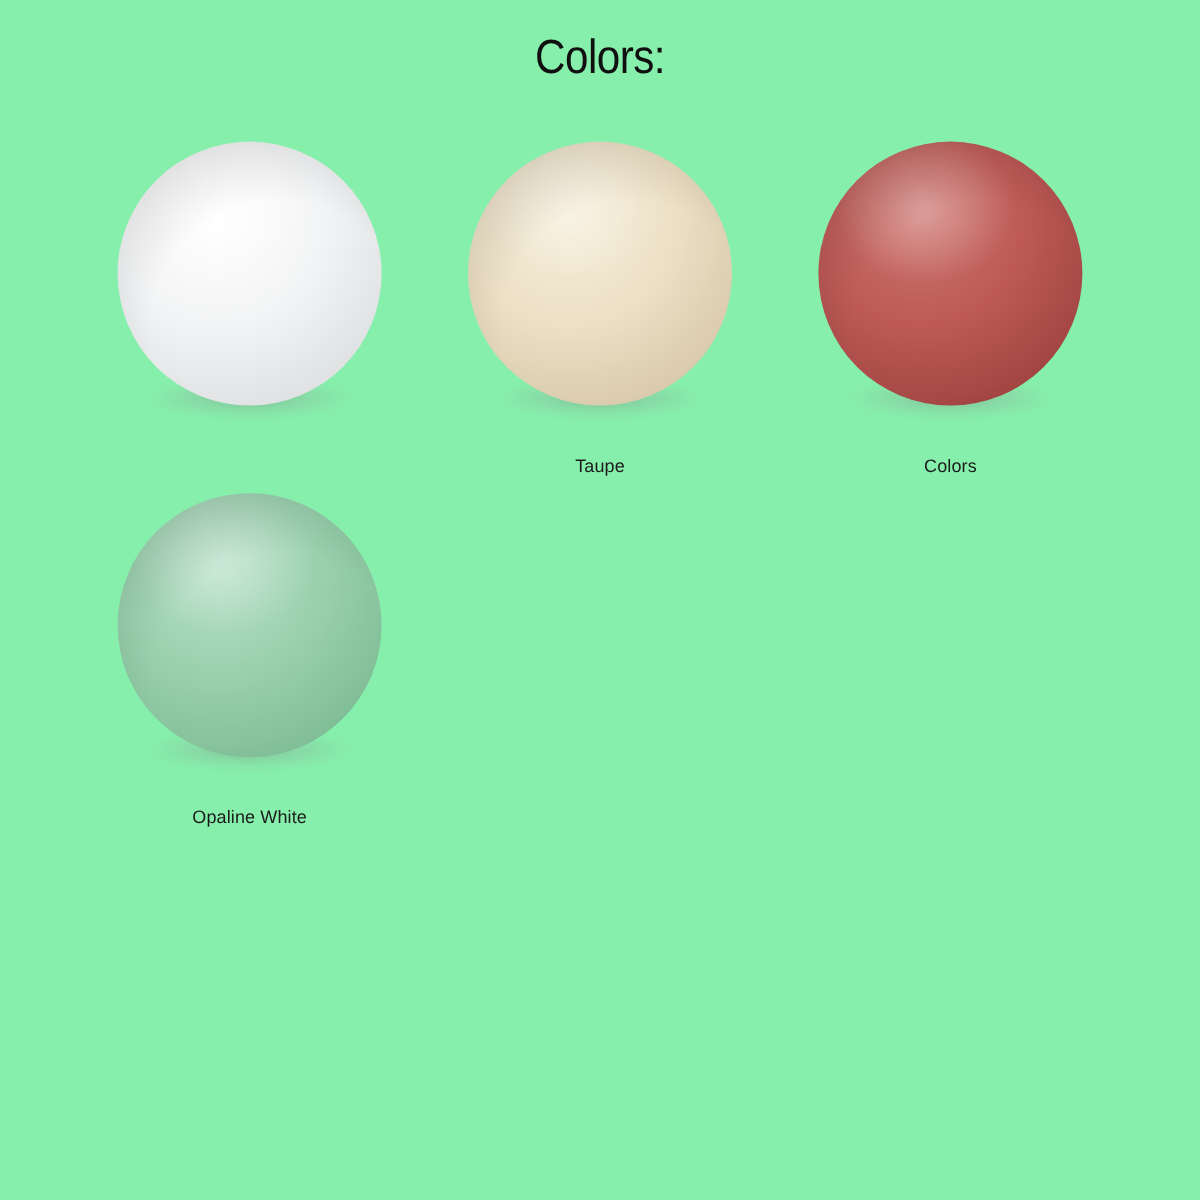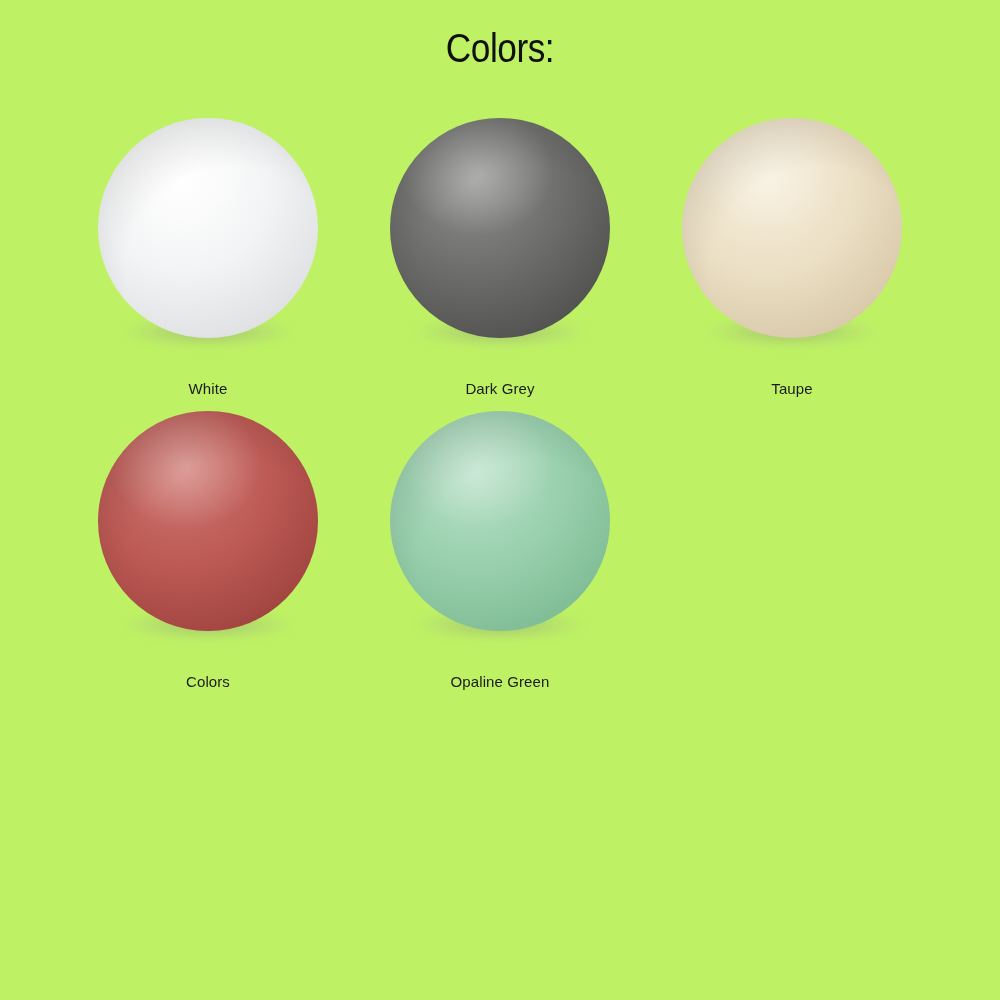--- a/index.html
+++ b/index.html
@@ -12,21 +12,21 @@
     height: 1000px;
     font-family: "Liberation Sans", "DejaVu Sans", sans-serif;
     color: #1a1a1a;
     overflow: hidden;
   }
 
   .page {
     position: relative;
     width: 1000px;
     height: 1000px;
-    background: #bef264;
+    background: #86efac;
   }
 
   .page-title {
     position: absolute;
     top: 26px;
     left: 0;
     width: 1000px;
     text-align: center;
     font-size: 40px;
     font-weight: 400;
@@ -124,31 +124,20 @@
 
   <div class="swatch-grid">
       <div class="swatch">
         <div class="sphere-wrap">
           <div class="sphere-shadow"></div>
           <div class="sphere" style="background: radial-gradient(circle at 38% 30%, rgb(255, 255, 255) 0%, rgb(243, 244, 245) 42%, rgb(220, 222, 224) 84%, rgb(207, 210, 213) 100%);">
             <div class="sphere-gloss" style="background: radial-gradient(46% 38% at 40% 25%, rgba(255, 255, 255, 0.3) 0%, rgba(255, 255, 255, 0.12) 45%, rgba(255, 255, 255, 0) 75%);"></div>
             <div class="sphere-rim" style="background: radial-gradient(circle at 62% 72%, rgba(0, 0, 0, 0) 52%, rgba(0, 0, 0, 0.1) 82%, rgba(0, 0, 0, 0.2) 100%);"></div>
           </div>
         </div>
-        <div class="swatch-label">White</div>
-      </div>
-      <div class="swatch">
-        <div class="sphere-wrap">
-          <div class="sphere-shadow"></div>
-          <div class="sphere" style="background: radial-gradient(circle at 38% 30%, rgb(141, 141, 140) 0%, rgb(110, 110, 109) 42%, rgb(79, 79, 78) 84%, rgb(69, 69, 68) 100%);">
-            <div class="sphere-gloss" style="background: radial-gradient(46% 38% at 40% 25%, rgba(255, 255, 255, 0.3) 0%, rgba(255, 255, 255, 0.12) 45%, rgba(255, 255, 255, 0) 75%);"></div>
-            <div class="sphere-rim" style="background: radial-gradient(circle at 62% 72%, rgba(0, 0, 0, 0) 52%, rgba(0, 0, 0, 0.1) 82%, rgba(0, 0, 0, 0.2) 100%);"></div>
-          </div>
-        </div>
-        <div class="swatch-label">Dark Grey</div>
       </div>
       <div class="swatch">
         <div class="sphere-wrap">
           <div class="sphere-shadow"></div>
           <div class="sphere" style="background: radial-gradient(circle at 38% 30%, rgb(246, 238, 218) 0%, rgb(236, 224, 198) 42%, rgb(214, 199, 166) 84%, rgb(201, 184, 148) 100%);">
             <div class="sphere-gloss" style="background: radial-gradient(46% 38% at 40% 25%, rgba(255, 255, 255, 0.3) 0%, rgba(255, 255, 255, 0.12) 45%, rgba(255, 255, 255, 0) 75%);"></div>
             <div class="sphere-rim" style="background: radial-gradient(circle at 62% 72%, rgba(0, 0, 0, 0) 52%, rgba(0, 0, 0, 0.1) 82%, rgba(0, 0, 0, 0.2) 100%);"></div>
           </div>
         </div>
         <div class="swatch-label">Taupe</div>
@@ -164,17 +153,17 @@
         <div class="swatch-label">Colors</div>
       </div>
       <div class="swatch">
         <div class="sphere-wrap">
           <div class="sphere-shadow"></div>
           <div class="sphere" style="background: radial-gradient(circle at 38% 30%, rgb(183, 224, 198) 0%, rgb(154, 208, 174) 42%, rgb(124, 187, 147) 84%, rgb(109, 174, 133) 100%);">
             <div class="sphere-gloss" style="background: radial-gradient(46% 38% at 40% 25%, rgba(255, 255, 255, 0.3) 0%, rgba(255, 255, 255, 0.12) 45%, rgba(255, 255, 255, 0) 75%);"></div>
             <div class="sphere-rim" style="background: radial-gradient(circle at 62% 72%, rgba(0, 0, 0, 0) 52%, rgba(0, 0, 0, 0.1) 82%, rgba(0, 0, 0, 0.2) 100%);"></div>
           </div>
         </div>
-        <div class="swatch-label">Opaline Green</div>
+        <div class="swatch-label">Opaline White</div>
       </div>
     </div>
 
 </div>
 
 </body></html>

